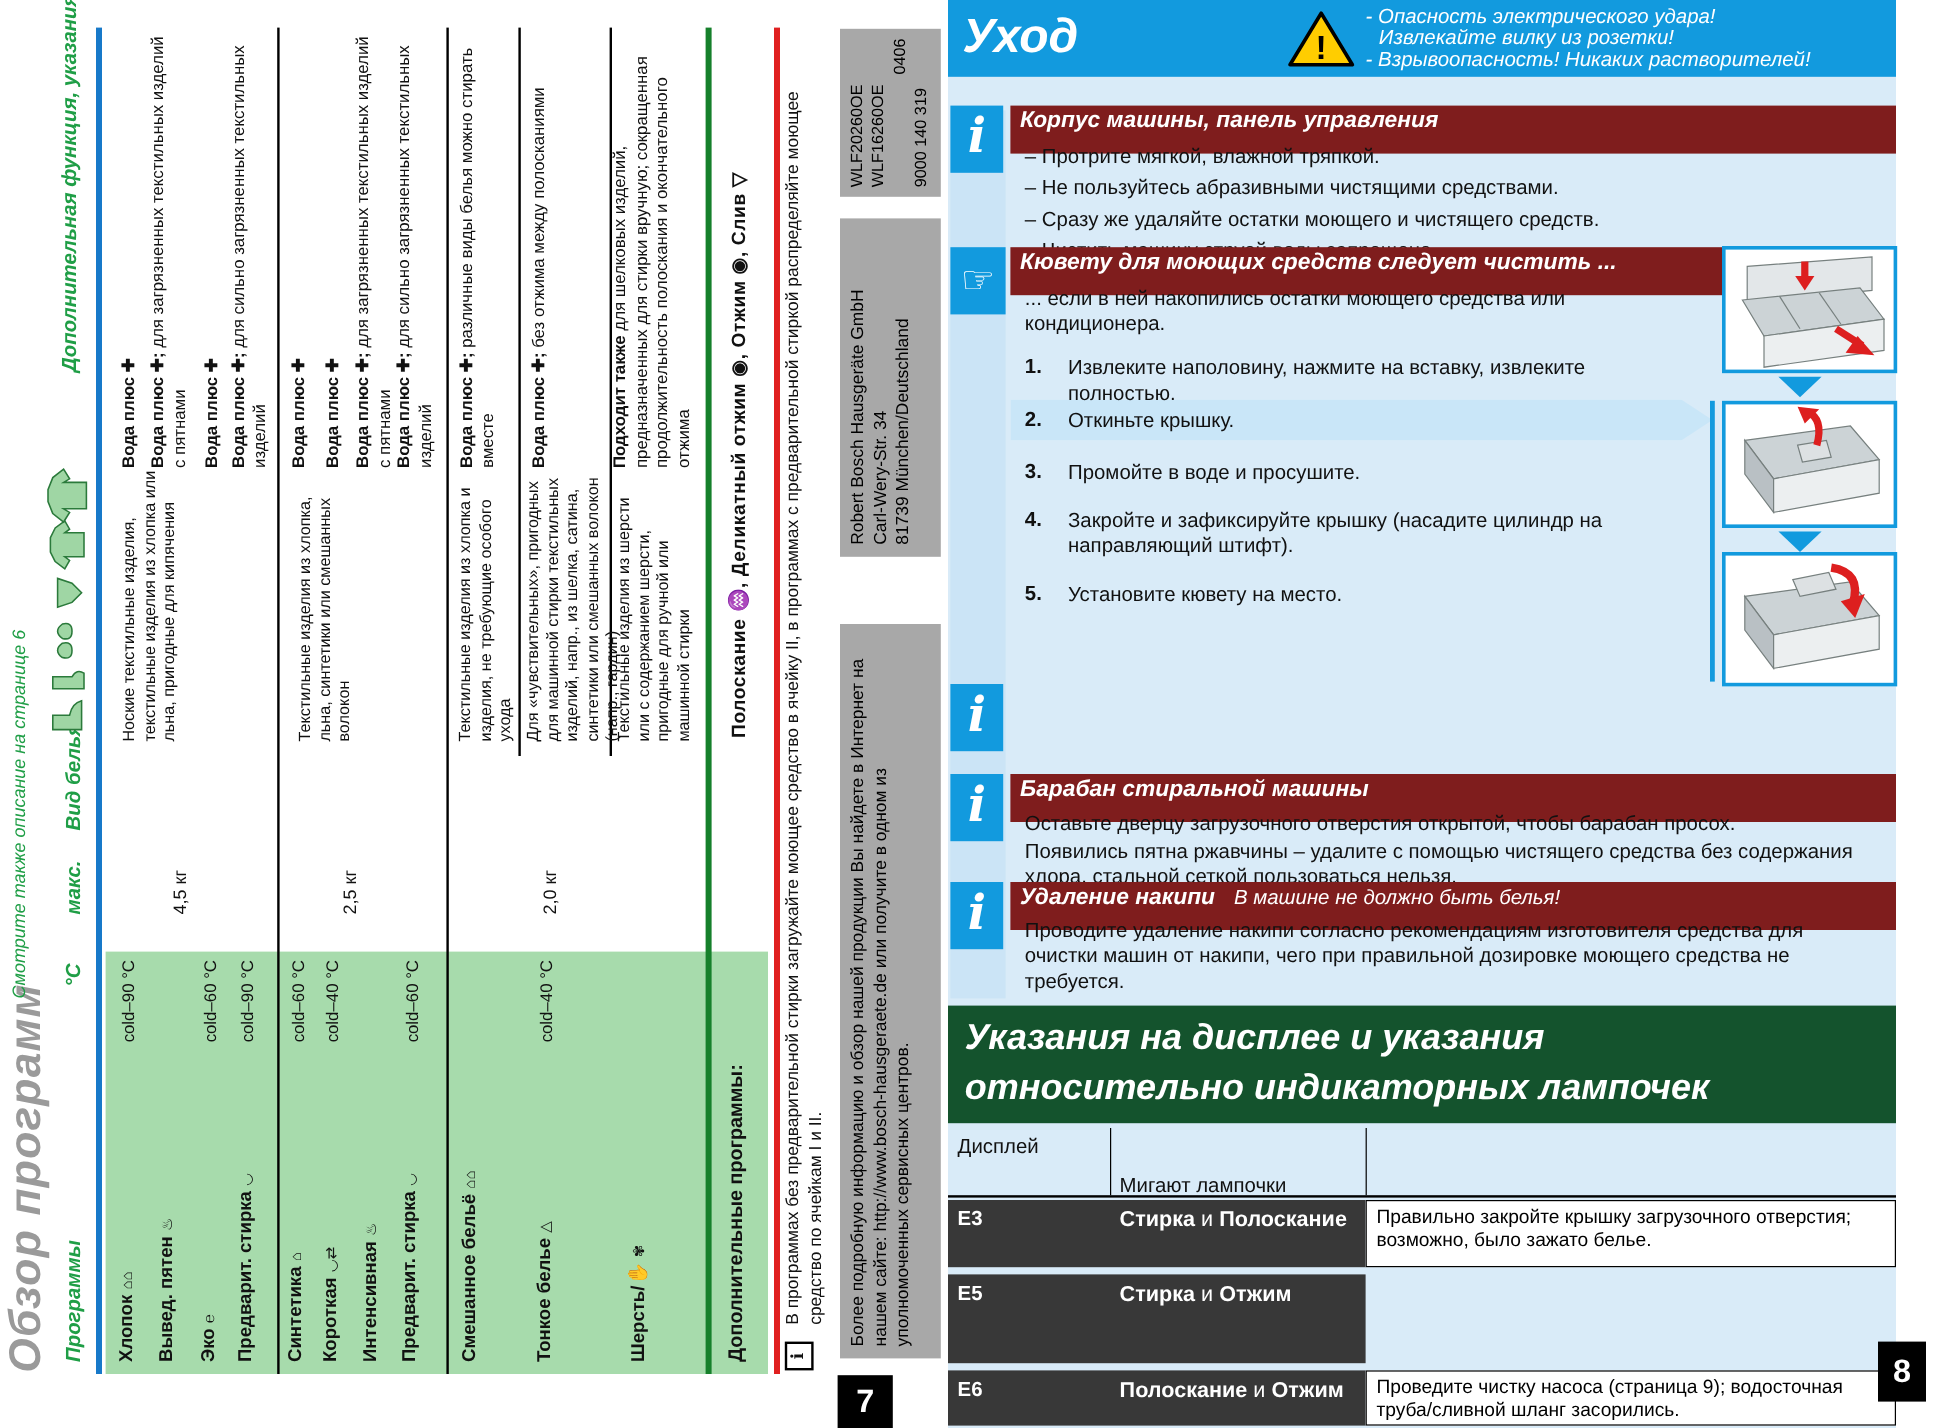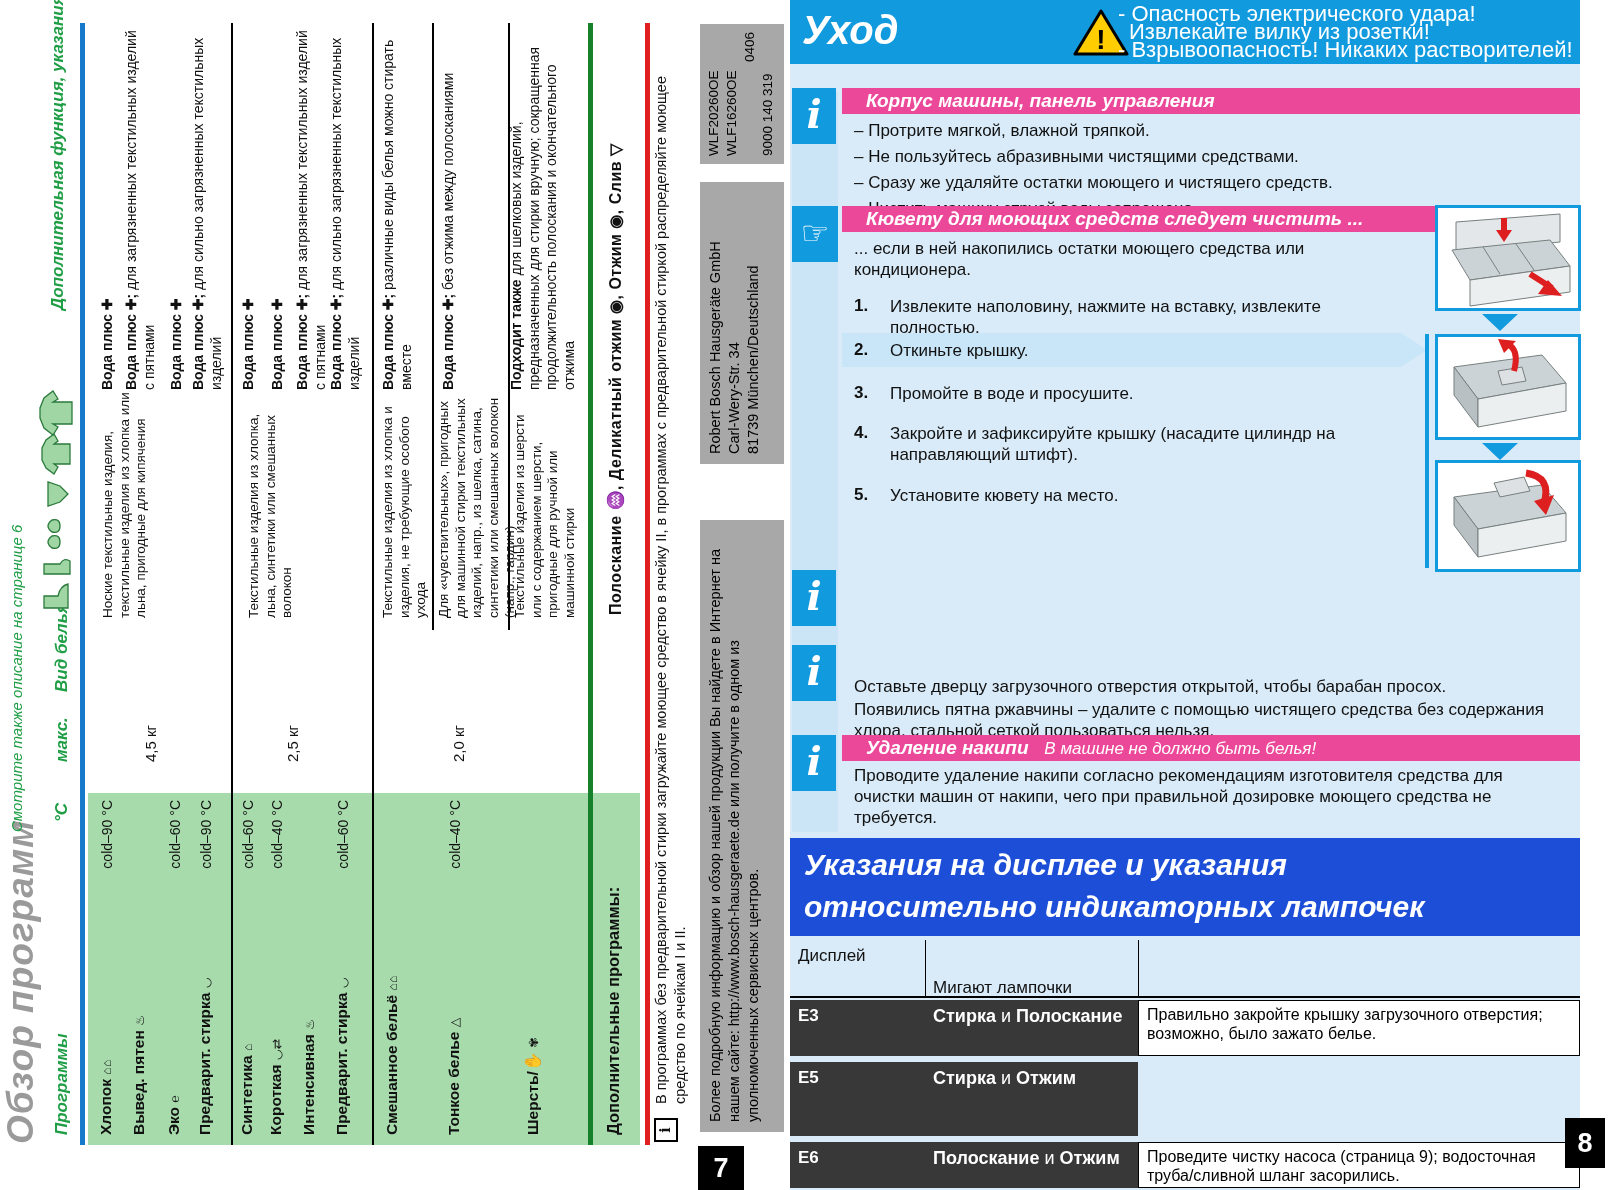--- a/index.html
+++ b/index.html
@@ -29,36 +29,36 @@
   .addlabel{font-weight:bold;font-size:16.5px;}
   .addcontent{font-weight:bold;font-size:16px;letter-spacing:.5px;}
   .fnmark{width:20px;height:20px;border:2px solid #000;text-align:center;line-height:18px;
           font-family:"DejaVu Serif",serif;font-weight:bold;font-size:14px;background:#fff;}
   .fntext{font-size:14.5px;line-height:19px;}
   .graybox{background:#a8a8a8;color:#000;font-size:14.5px;line-height:19px;padding:6px 10px;box-sizing:border-box;}
   .pgnum{background:#000;color:#fff;font-weight:bold;font-size:27px;text-align:center;}
   
   #page8{position:absolute;left:790px;top:0;width:821px;height:1190px;background:#fff;}
   .p8bg{position:absolute;left:0;top:0;width:790px;height:1190px;background:#d9ebf8;}
-  .p8bar{background:#ec4899;color:#fff;font-weight:bold;font-style:italic;font-size:19px;
-         height:26px;line-height:26px;padding-left:24px;box-sizing:border-box;}
+  .p8bar{background:#7f1d1d;color:#fff;font-weight:bold;font-style:italic;font-size:19px;
+         height:40px;line-height:26px;padding-left:8px;box-sizing:border-box;}
   .p8bar .sub{font-weight:normal;font-size:17px;}
   .iico{width:44px;height:56px;background:#129ade;color:#fff;text-align:center;
         font-family:"DejaVu Serif",serif;font-style:italic;font-weight:bold;font-size:40px;line-height:52px;}
   .handico{width:46px;height:56px;background:#129ade;color:#fff;text-align:center;font-size:32px;line-height:54px;}
   .btxt{font-size:17px;line-height:26px;}
   .ptxt{font-size:17px;line-height:21px;}
   .stepnum{font-weight:bold;font-size:17px;}
   .steptxt{font-size:17px;line-height:21px;}
   .hlband{background:#c9e6f8;clip-path:polygon(0 0,calc(100% - 26px) 0,100% 50%,calc(100% - 26px) 100%,0 100%);}
   .imgbox{border:3px solid #129ade;background:#fff;}
   .btri{width:0;height:0;border-left:18px solid transparent;border-right:18px solid transparent;
         border-top:17px solid #129ade;}
   .vblue{width:4px;background:#129ade;}
-  .greenblock{background:#1d4ed8;color:#fff;font-weight:bold;font-style:italic;font-size:30px;}
+  .greenblock{background:#14532d;color:#fff;font-weight:bold;font-style:italic;font-size:30px;}
   .tblhead{font-size:17px;line-height:20px;}
   .tblrow{background:#383838;color:#fff;}
   .tcode{font-weight:bold;font-size:17px;}
   .tlamp{font-size:18px;}
   .tdesc{background:#fff;border:1px solid #000;color:#000;font-size:16px;line-height:19px;
          padding:4px 8px;box-sizing:border-box;}
   .vline{background:#000;width:1px;}
   .hline{background:#000;height:2px;}
 </style>
 </head>
@@ -166,21 +166,21 @@
   <div id="page8">
     <div class="p8bg"></div>
     <div class="abs" style="left:2px;top:92px;width:46px;height:740px;background:#cbe4f6;"></div>
 
     <div class="abs" style="left:0;top:0;width:790px;height:64px;background:#129ade;">
       <div class="abs" style="left:12px;top:8px;color:#fff;font-weight:bold;font-style:italic;font-size:40px;">Уход</div>
       <svg class="abs" style="left:282px;top:8px;" width="58" height="50" viewBox="0 0 58 50">
         <polygon points="29,3 55,46 3,46" fill="#ffcd00" stroke="#000" stroke-width="3" stroke-linejoin="round"></polygon>
         <text x="29" y="41" text-anchor="middle" font-size="28" font-weight="bold" fill="#000">!</text>
       </svg>
-      <div class="abs" style="left:328px;top:5px;color:#fff;font-size:22px;line-height:18px;">
+      <div class="abs" style="left:348px;top:5px;color:#fff;font-style:italic;font-size:17px;line-height:18px;">
         <div>- Опасность электрического удара!</div>
         <div style="padding-left:11px;">Извлекайте вилку из розетки!</div>
         <div>- Взрывоопасность! Никаких растворителей!</div>
       </div>
     </div>
 
     <div class="abs iico" style="left:2px;top:88px;">i</div>
     <div class="abs p8bar" style="left:52px;top:88px;width:738px;">Корпус машины, панель управления</div>
     <div class="abs btxt" style="left:64px;top:118px;width:660px;">
       <div>– Протрите мягкой, влажной тряпкой.</div>
@@ -238,20 +238,21 @@
         <polygon points="40,66 128,50 128,78 40,94" fill="#eceff0" stroke="#77807f"></polygon>
         <polygon points="56,20 86,14 92,28 62,34" fill="#dde1e3" stroke="#77807f"></polygon>
         <path d="M88 10 q26 4 18 30" stroke="#dd1f1f" stroke-width="7" fill="none"></path>
           <polygon points="96,38 116,32 108,52" fill="#dd1f1f"></polygon>
       </svg>
     </div>
 
     <div class="abs iico" style="left:2px;top:570px;">i</div>
 
     <div class="abs iico" style="left:2px;top:645px;">i</div>
+    <div class="abs p8bar" style="left:52px;top:645px;width:738px;">Барабан стиральной машины</div>
     <div class="abs ptxt" style="left:64px;top:676px;width:690px;">Оставьте дверцу загрузочного отверстия открытой, чтобы барабан просох.</div>
     <div class="abs ptxt" style="left:64px;top:699px;width:690px;">Появились пятна ржавчины – удалите с помощью чистящего средства без содержания хлора, стальной сеткой пользоваться нельзя.</div>
 
     <div class="abs iico" style="left:2px;top:735px;">i</div>
     <div class="abs p8bar" style="left:52px;top:735px;width:738px;">
       <span>Удаление накипи</span>&nbsp;&nbsp;
       <span class="sub">В машине не должно быть белья!</span>
     </div>
     <div class="abs ptxt" style="left:64px;top:765px;width:710px;">Проводите удаление накипи согласно рекомендациям изготовителя средства для очистки машин от накипи, чего при правильной дозировке моющего средства не требуется.</div>
 

